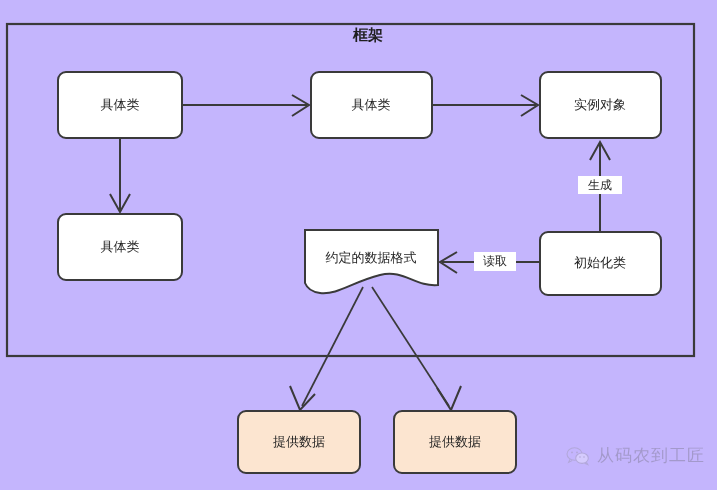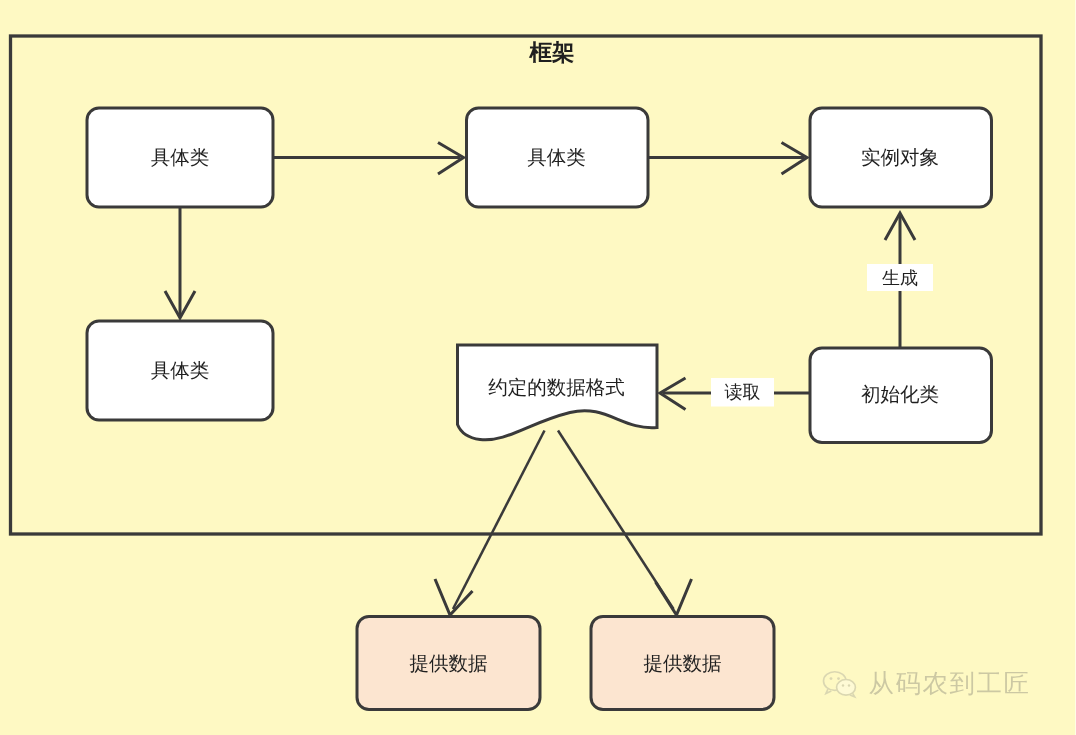--- a/index.html
+++ b/index.html
@@ -7,21 +7,21 @@
     padding: 0;
     background: #ffffff;
   }
   body {
     font-family: "Liberation Sans", "DejaVu Sans", sans-serif;
   }
   #canvas {
     position: relative;
     width: 717px;
     height: 490px;
-    background: #fef9c3;
+    background: #c4b5fd;
     overflow: hidden;
   }
   svg.diagram {
     position: absolute;
     top: 0;
     left: 0;
     width: 717px;
     height: 490px;
   }
   .node-rect {
@@ -195,21 +195,21 @@
       <text class="node-label" x="299" y="443">提供数据</text>
     </g>
 
     <g>
       <rect class="node-rect-accent" x="394" y="411" width="122" height="62" rx="8" ry="8" fill="#fce5d0"></rect>
       <text class="node-label" x="455" y="443">提供数据</text>
     </g>
 
   </svg>
 
-  <div class="watermark" style="left: 548px; top: 444px; text-align: right;">
+  <div class="watermark" style="left: 566px; top: 444px; text-align: right;">
     <span class="wechat-logo">
       <svg viewBox="0 0 24 20" width="24" height="20">
         <ellipse cx="8.5" cy="8" rx="7.5" ry="6.2" fill="none" stroke="#8a8a8a" stroke-width="1.1"></ellipse>
         <path d="M 4 13.2 L 2.6 16.4 L 6.2 14.6" fill="none" stroke="#8a8a8a" stroke-width="1.1"></path>
         <circle cx="6" cy="6.4" r="0.95" fill="#8a8a8a"></circle>
         <circle cx="11" cy="6.4" r="0.95" fill="#8a8a8a"></circle>
         <ellipse cx="16" cy="12.2" rx="6.3" ry="5.2" fill="#ffffff" stroke="#8a8a8a" stroke-width="1.1"></ellipse>
         <path d="M 20.4 16.2 L 21.8 18.6 L 18.6 17.3" fill="none" stroke="#8a8a8a" stroke-width="1.1"></path>
         <circle cx="14" cy="11" r="0.8" fill="#8a8a8a"></circle>
         <circle cx="18" cy="11" r="0.8" fill="#8a8a8a"></circle>

